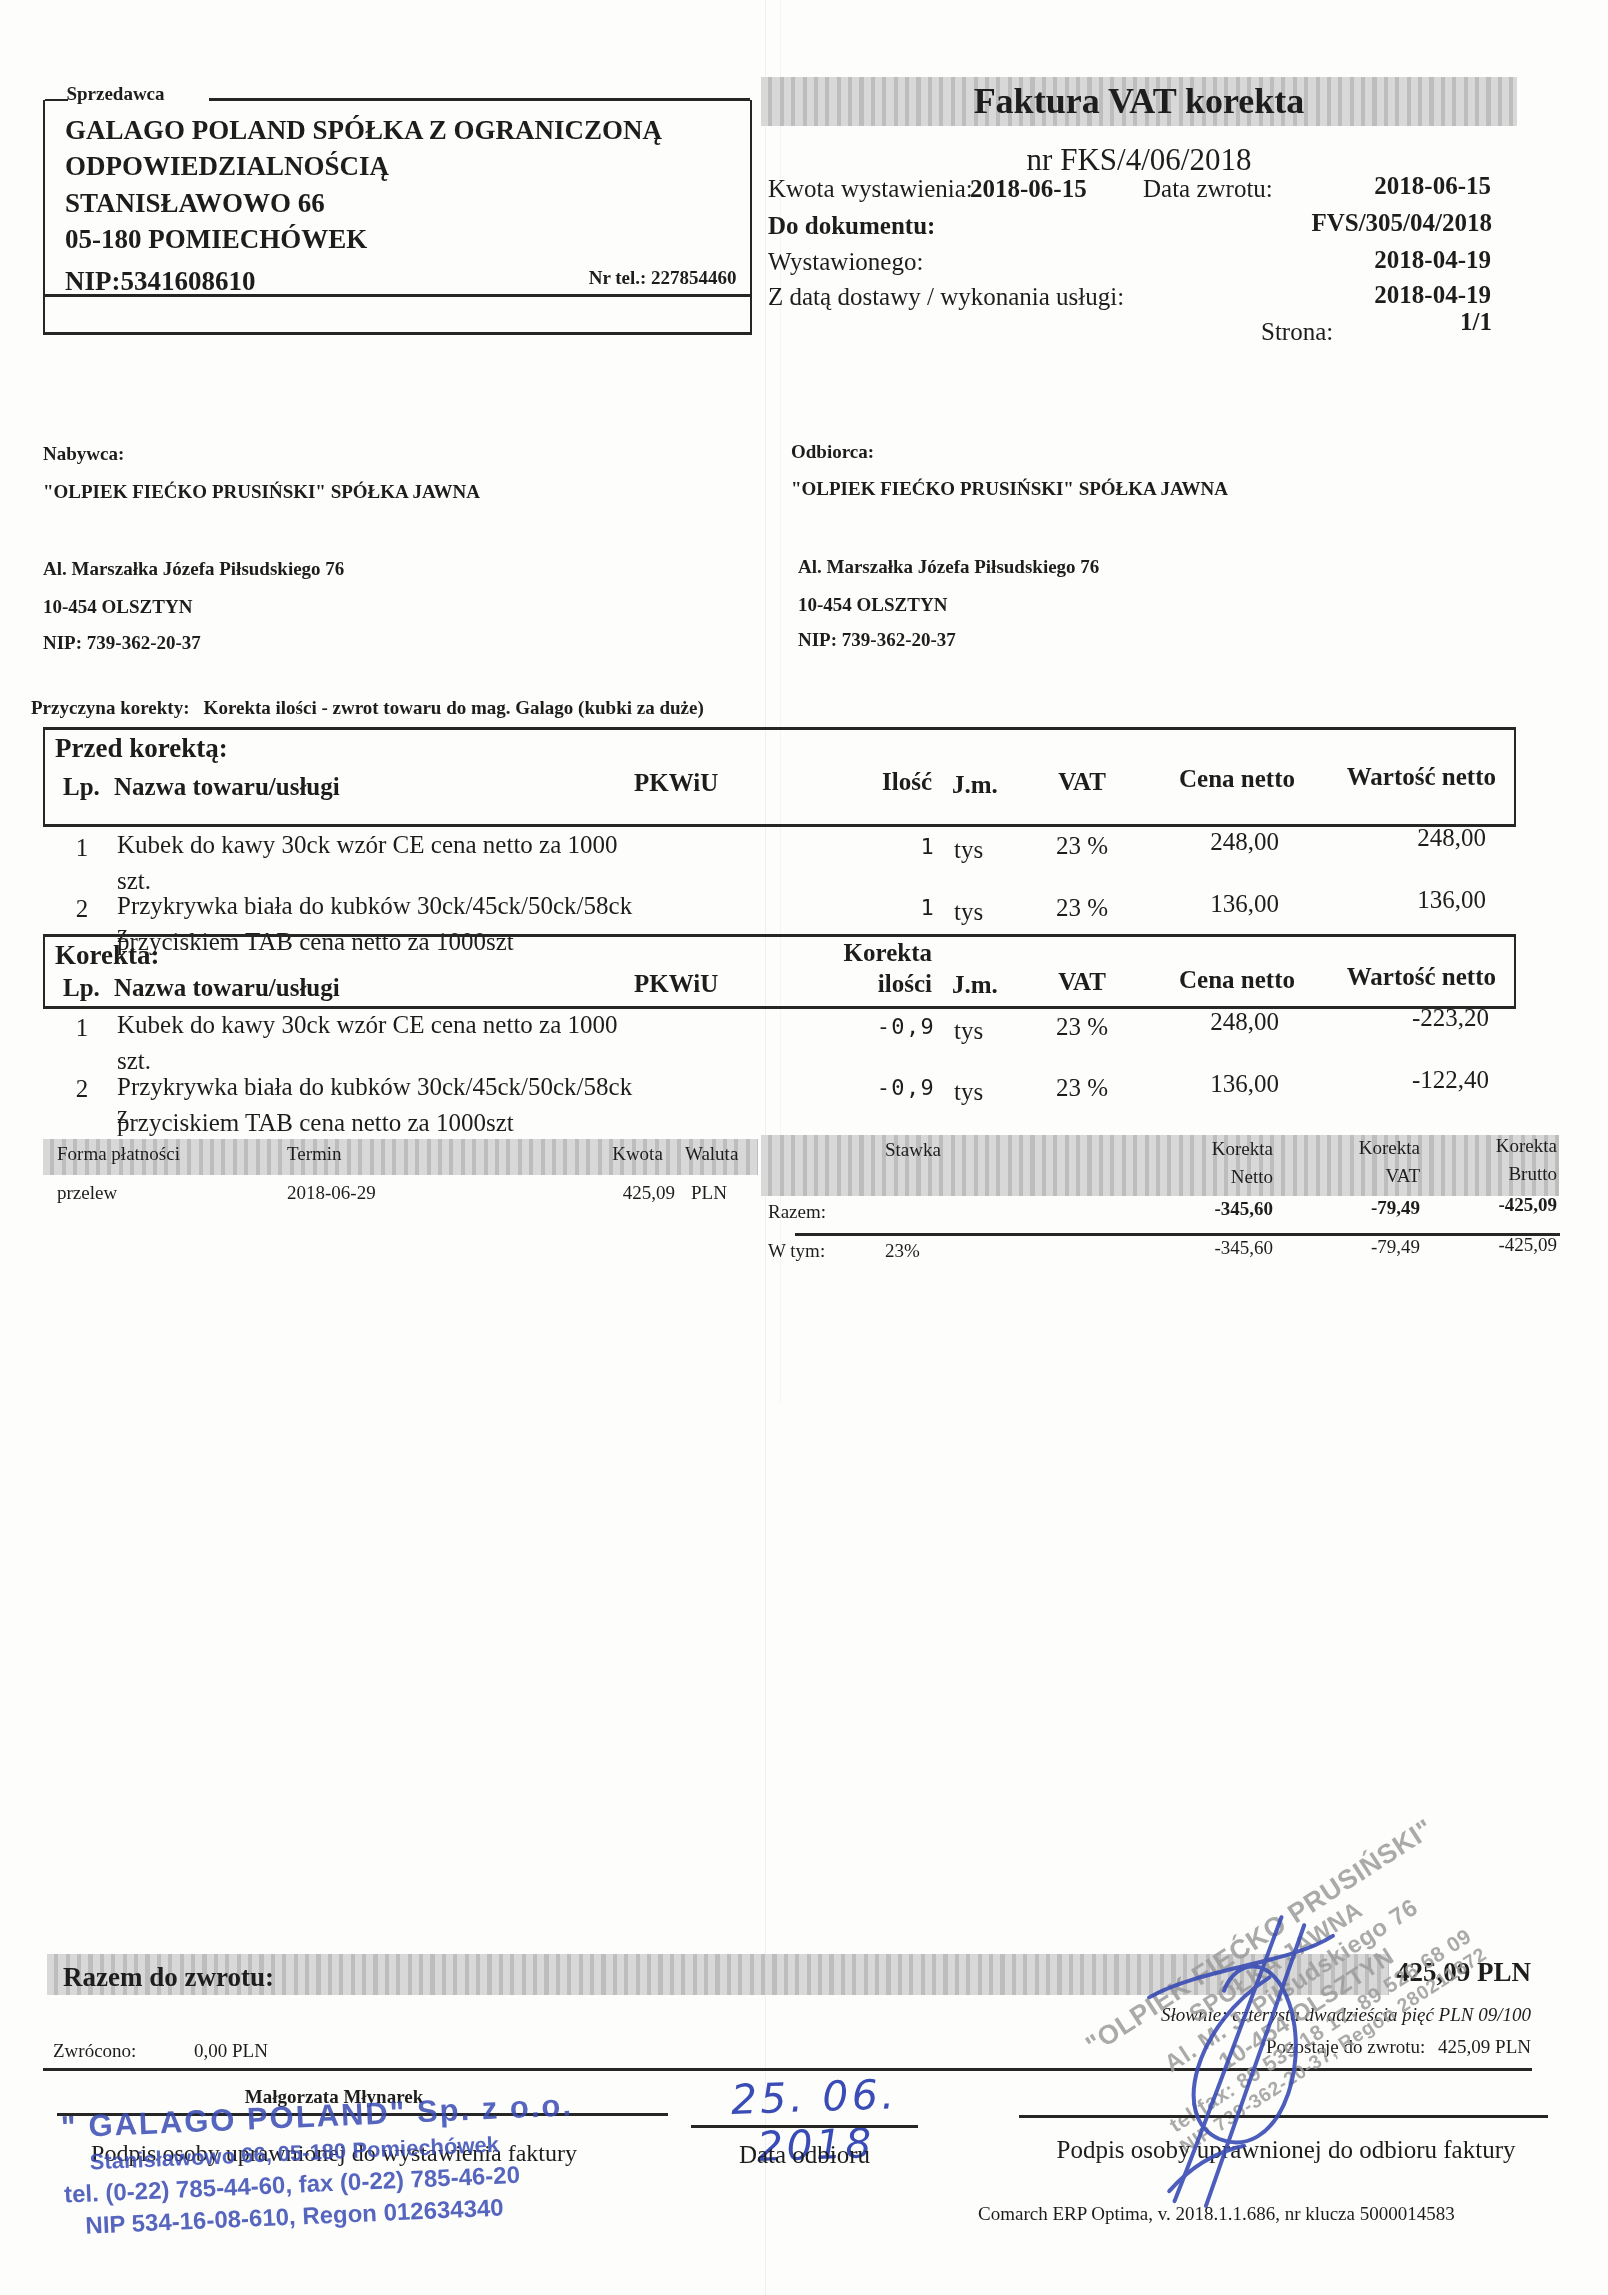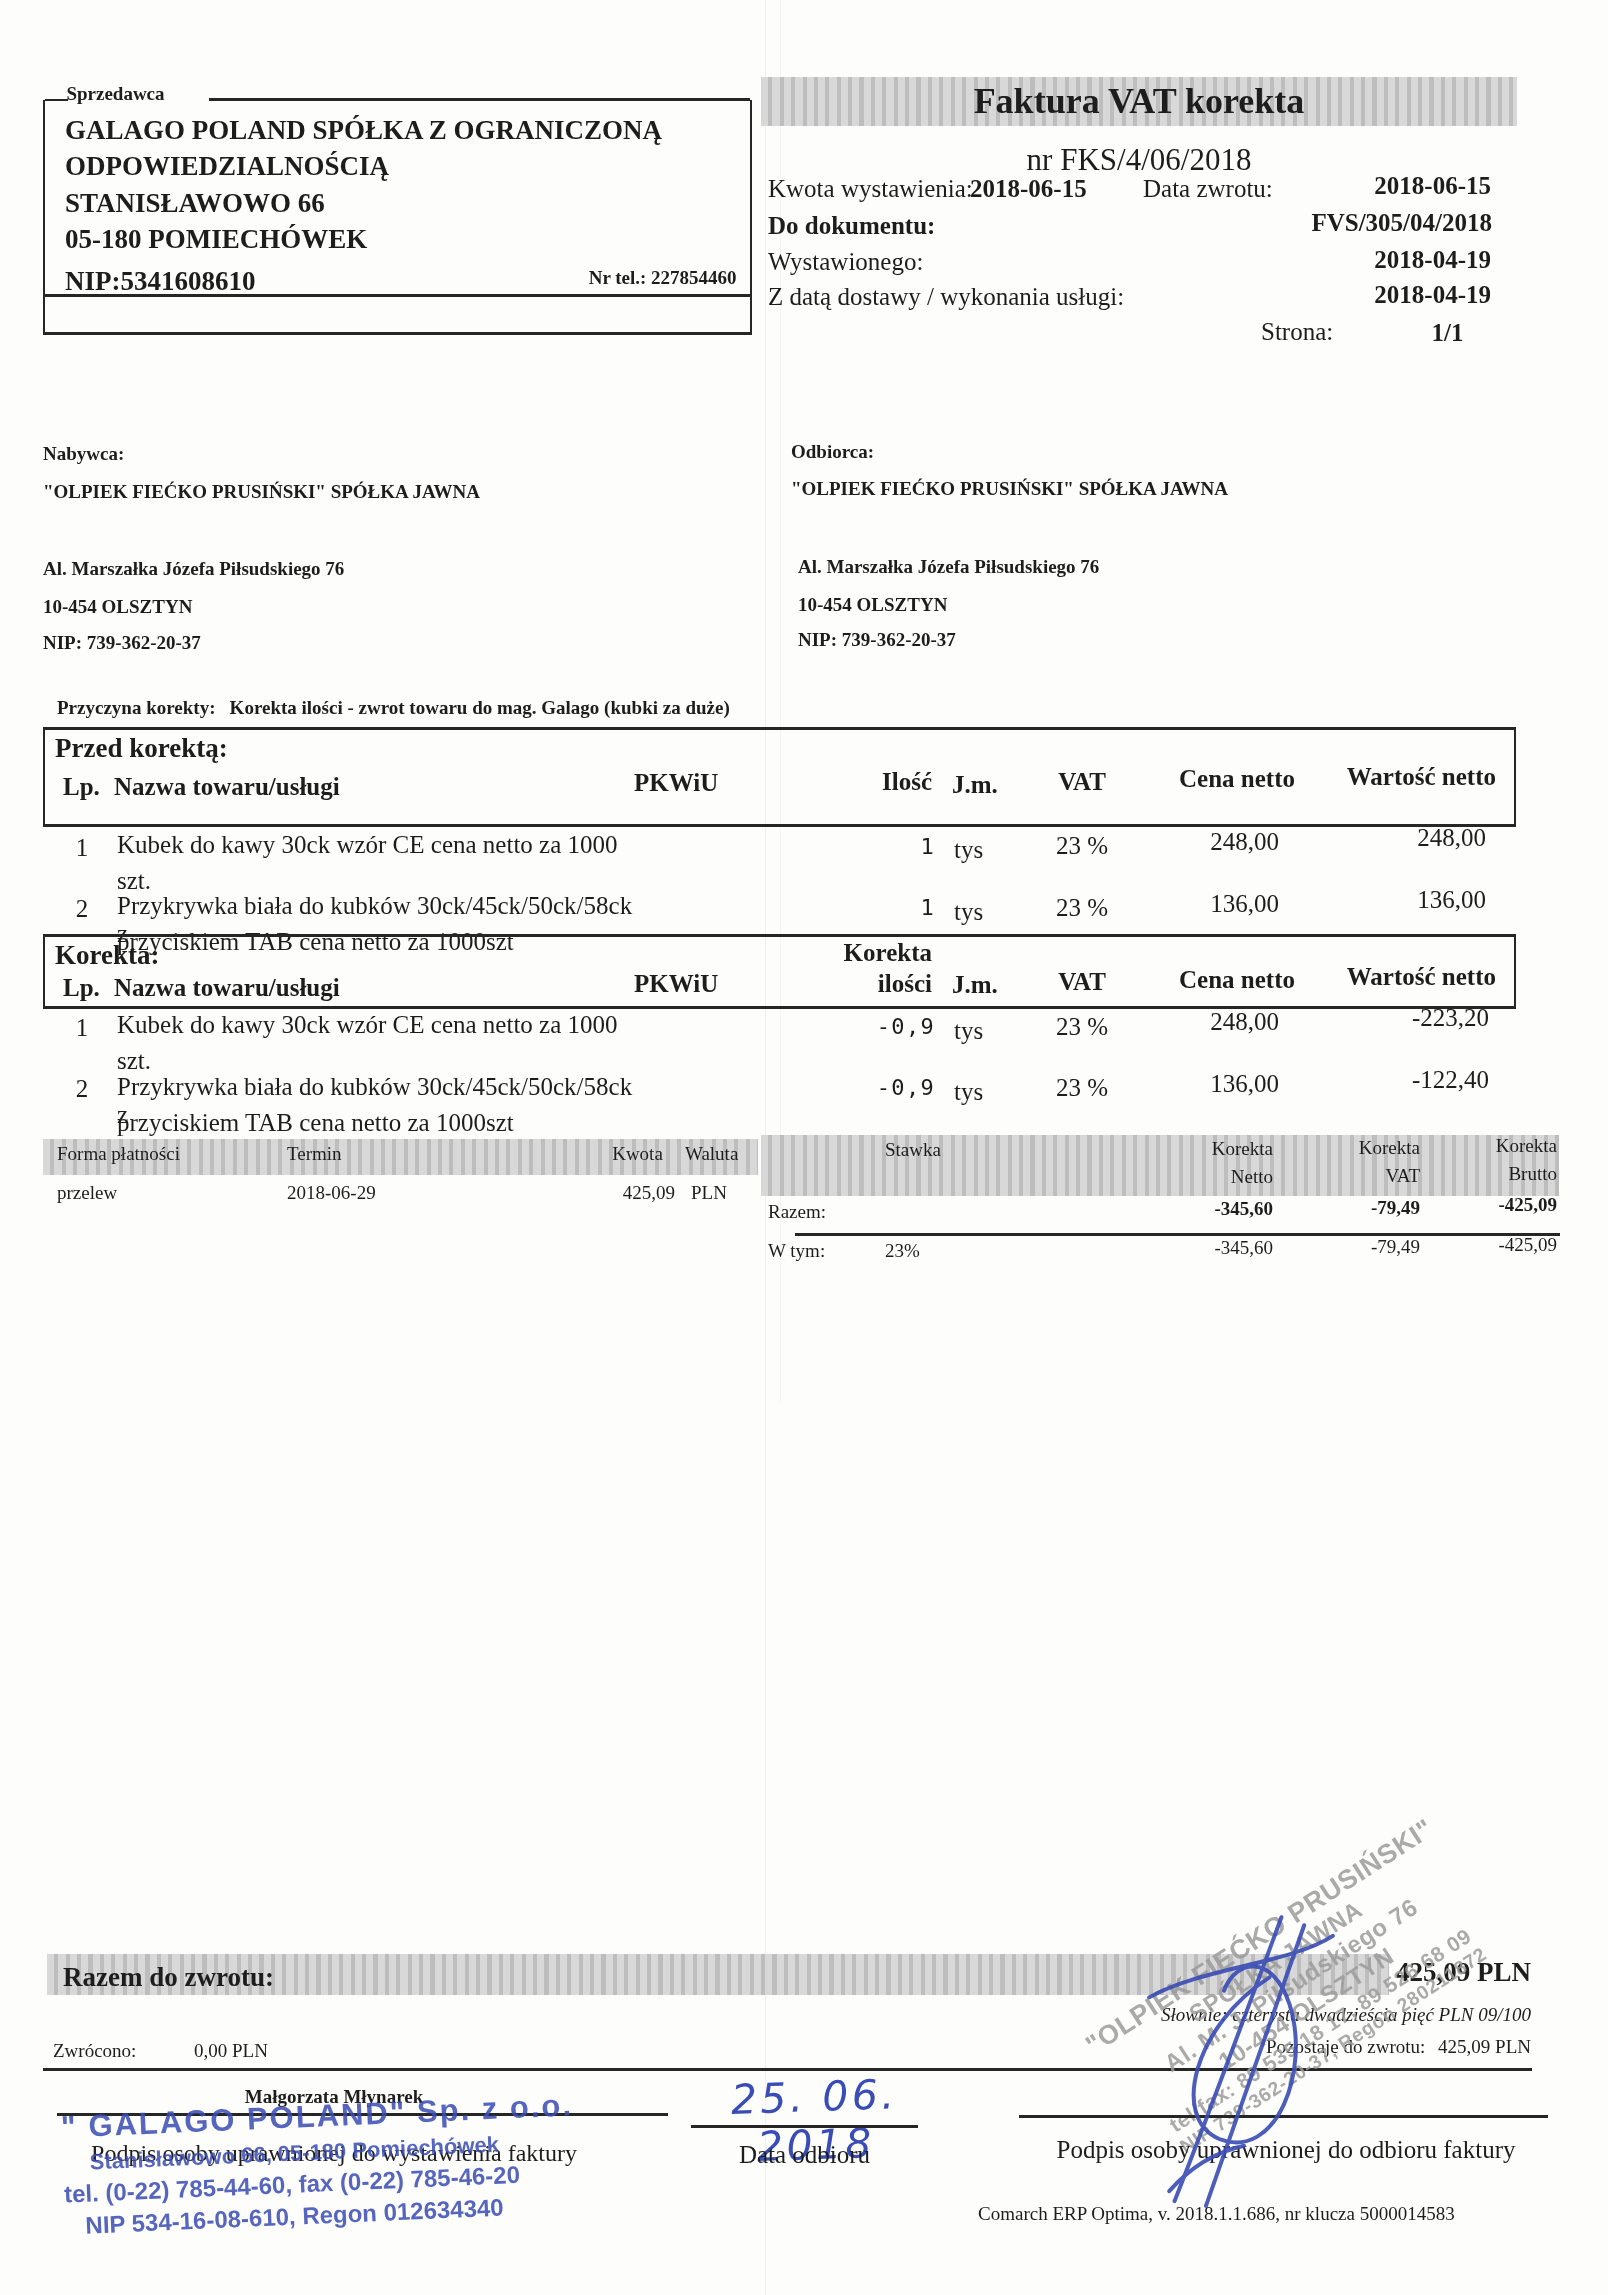--- a/index.html
+++ b/index.html
@@ -60,36 +60,36 @@
   <div class="abs t37 b" style="left:768px;top:212px;">Do dokumentu:</div>
   <div class="abs t37 b r" style="left:1236px;top:209px;width:256px;">FVS/305/04/2018</div>
 
   <div class="abs t37" style="left:768px;top:248px;">Wystawionego:</div>
   <div class="abs t37 b r" style="left:1302px;top:246px;width:189px;">2018-04-19</div>
 
   <div class="abs t37" style="left:768px;top:283px;">Z datą dostawy / wykonania usługi:</div>
   <div class="abs t37 b r" style="left:1302px;top:281px;width:189px;">2018-04-19</div>
 
   <div class="abs t37" style="left:1261px;top:318px;">Strona:</div>
-  <div class="abs t37 b r" style="left:1403px;top:319px;width:89px;text-align:center;">1/1</div>
+  <div class="abs t37 b r" style="left:1403px;top:308px;width:89px;">1/1</div>
 
 
   <div class="abs b t38" style="left:43px;top:443px;">Nabywca:</div>
   <div class="abs b t38" style="left:43px;top:481px;">"OLPIEK FIEĆKO PRUSIŃSKI" SPÓŁKA JAWNA</div>
   <div class="abs b t38" style="left:43px;top:558px;">Al. Marszałka Józefa Piłsudskiego 76</div>
   <div class="abs b t38" style="left:43px;top:596px;">10-454 OLSZTYN</div>
   <div class="abs b t38" style="left:43px;top:632px;">NIP: 739-362-20-37</div>
 
   <div class="abs b t38" style="left:791px;top:441px;">Odbiorca:</div>
   <div class="abs b t38" style="left:791px;top:478px;">"OLPIEK FIEĆKO PRUSIŃSKI" SPÓŁKA JAWNA</div>
   <div class="abs b t38" style="left:798px;top:556px;">Al. Marszałka Józefa Piłsudskiego 76</div>
   <div class="abs b t38" style="left:798px;top:594px;">10-454 OLSZTYN</div>
   <div class="abs b t38" style="left:798px;top:629px;">NIP: 739-362-20-37</div>
 
-  <div class="abs b t38" style="left:57px;top:697px;">
+  <div class="abs b t38" style="left:31px;top:697px;">
     <span>Przyczyna korekty:</span>
     <span style="margin-left:9.4px;">Korekta ilości - zwrot towaru do mag. Galago (kubki za duże)</span>
   </div>
 
   <div class="abs" style="left:43px;top:727px;width:1469px;height:94px;border:2.7px solid #262626;border-top-width:3.3px;border-bottom-width:3.3px;"></div>
   <div class="abs b t40" style="left:55px;top:733px;">Przed korektą:</div>
   <div class="abs b t37" style="left:63px;top:773px;">Lp.</div>
   <div class="abs b t37" style="left:114px;top:773px;">Nazwa towaru/usługi</div>
   <div class="abs b t37" style="left:634px;top:769px;">PKWiU</div>
   <div class="abs b t37 r" style="left:825px;top:768px;width:107px;">Ilość</div>

